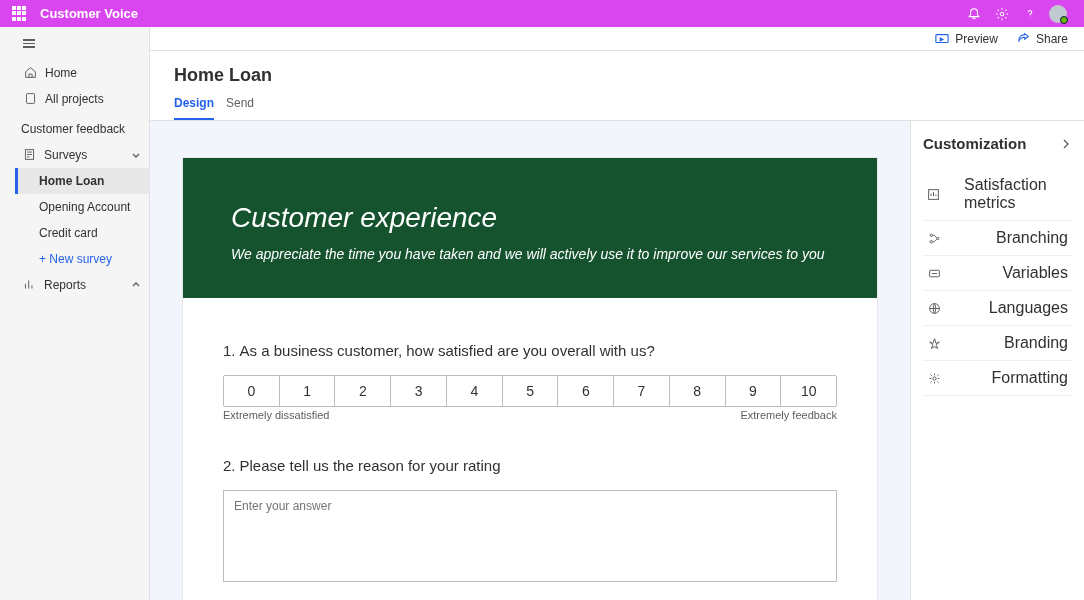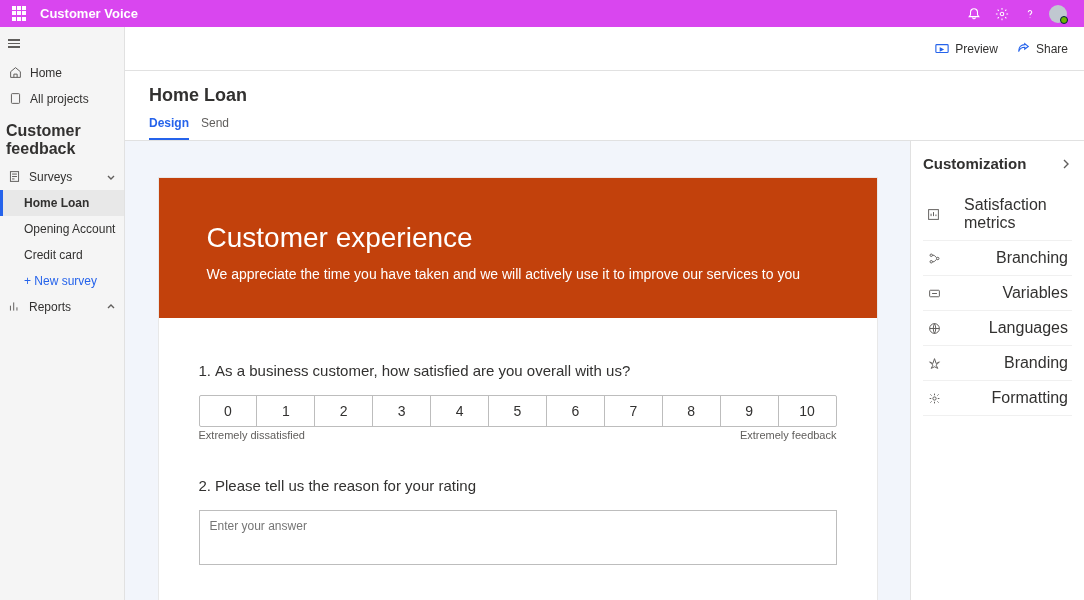--- a/index.html
+++ b/index.html
@@ -7,53 +7,53 @@
 .app { width: 1084px; height: 600px; display: flex; flex-direction: column; }
 .topbar { height: 27px; background: #d946ef; color: #fff; display: flex; align-items: center; padding: 0 12px; }
 .topbar .waffle { width: 16px; height: 16px; margin-right: 12px; display: flex; flex-wrap: wrap; gap: 1px; cursor: pointer; }
 .topbar .waffle span { width: 4px; height: 4px; background: #fff; }
 .topbar .title { font-size: 13px; font-weight: 600; }
 .topbar .spacer { flex: 1; }
 .topbar .icon-btn { width: 28px; height: 27px; display: flex; align-items: center; justify-content: center; cursor: pointer; }
 .topbar .avatar { width: 18px; height: 18px; border-radius: 50%; background: #c0c8d0; position: relative; }
 .topbar .avatar::after { content: ''; position: absolute; bottom: -1px; right: -1px; width: 6px; height: 6px; background: #6bb700; border-radius: 50%; border: 1px solid #001b47; }
 .body { flex: 1; display: flex; overflow: hidden; }
-.sidebar { width: 125px; background: #f5f5f5; border-right: 1px solid #e1e1e1; display: flex; flex-direction: column; font-size: 12px; }
+.sidebar { width: 150px; background: #f5f5f5; border-right: 1px solid #e1e1e1; display: flex; flex-direction: column; font-size: 12px; padding-left: 15px; }
 .hamburger { padding: 10px 8px; cursor: pointer; }
 .hamburger div { width: 12px; height: 1.5px; background: #605e5c; margin: 2px 0; }
 .nav-item { display: flex; align-items: center; padding: 6px 8px; cursor: pointer; gap: 8px; }
 .nav-item .icn { width: 14px; height: 14px; display: flex; align-items: center; justify-content: center; }
-.section-title { font-size: 16px; font-weight: 700; padding: 10px 6px 6px; color: #323130; }
+.section-title { font-size: 12px; font-weight: 400; padding: 10px 6px 6px; color: #323130; }
 .nav-group-header { display: flex; align-items: center; padding: 6px 8px; cursor: pointer; gap: 8px; }
 .nav-group-header .chev { margin-left: auto; }
 .nav-sub { padding: 6px 8px 6px 24px; cursor: pointer; font-size: 12px; }
 .nav-sub.active { background: #e8e8e8; border-left: 3px solid #2563eb; padding-left: 21px; font-weight: 600; }
 .nav-sub.new { color: #2563eb; }
 .main { flex: 1; display: flex; flex-direction: column; overflow: hidden; }
-.toolbar { height: 44px; border-bottom: 1px solid #e1e1e1; display: flex; align-items: center; justify-content: flex-end; padding: 0 16px; gap: 18px; font-size: 12px; }
+.toolbar { height: 24px; border-bottom: 1px solid #e1e1e1; display: flex; align-items: center; justify-content: flex-end; padding: 0 16px; gap: 18px; font-size: 12px; }
 .toolbar .tbtn { display: flex; align-items: center; gap: 6px; cursor: pointer; color: #323130; }
 .header { padding: 14px 24px 0; border-bottom: 1px solid #e1e1e1; }
 .header h1 { font-size: 18px; font-weight: 600; margin-bottom: 10px; }
 .tabs { display: flex; gap: 12px; font-size: 12px; }
 .tab { padding-bottom: 8px; cursor: pointer; color: #605e5c; }
 .tab.active { color: #2563eb; border-bottom: 2px solid #2563eb; font-weight: 600; }
 .content-wrap { flex: 1; display: flex; overflow: hidden; }
 .canvas { flex: 1; background: #f2f5fb; overflow-y: auto; padding: 36px 32px; }
 .survey { background: #fff; max-width: 720px; margin: 0 auto; border: 1px solid #e8e8e8; }
-.survey-header { background: #c2410c; color: #fff; padding: 44px 48px 36px; }
+.survey-header { background: #14532d; color: #fff; padding: 44px 48px 36px; font-style: italic; }
 .survey-header h2 { font-size: 28px; font-weight: 300; margin-bottom: 12px; }
 .survey-header p { font-size: 14px; font-weight: 300; }
 .survey-body { padding: 44px 40px 24px; }
 .question { margin-bottom: 36px; }
 .question-text { font-size: 15px; margin-bottom: 16px; display: flex; gap: 4px; }
 .rating-scale { display: flex; border: 1px solid #bdbdbd; border-radius: 2px; }
 .rating-cell { flex: 1; text-align: center; padding: 7px 0; border-right: 1px solid #bdbdbd; cursor: pointer; font-size: 14px; }
 .rating-cell:last-child { border-right: none; }
 .rating-labels { display: flex; justify-content: space-between; font-size: 11px; color: #605e5c; margin-top: 2px; }
-.text-answer { width: 100%; height: 55px; border: 1px solid #bdbdbd; padding: 8px 10px; font-size: 12px; font-family: inherit; color: #808080; resize: none; }
+.text-answer { width: 100%; height: 92px; border: 1px solid #bdbdbd; padding: 8px 10px; font-size: 12px; font-family: inherit; color: #808080; resize: none; }
 .right-panel { width: 174px; border-left: 1px solid #e1e1e1; background: #fff; padding: 14px 12px; }
 .panel-header { display: flex; align-items: center; justify-content: space-between; margin-bottom: 16px; }
 .panel-header h3 { font-size: 15px; font-weight: 600; }
 .panel-item { display: flex; align-items: center; gap: 24px; padding: 8px 4px; cursor: pointer; font-size: 16px; border-bottom: 1px solid #f0f0f0; justify-content: space-between; }
 .panel-item .picn { width: 14px; height: 14px; display: flex; align-items: center; justify-content: center; color: #605e5c; }
 svg { display: block; }
 </style>
 </head>
 <body>
 

